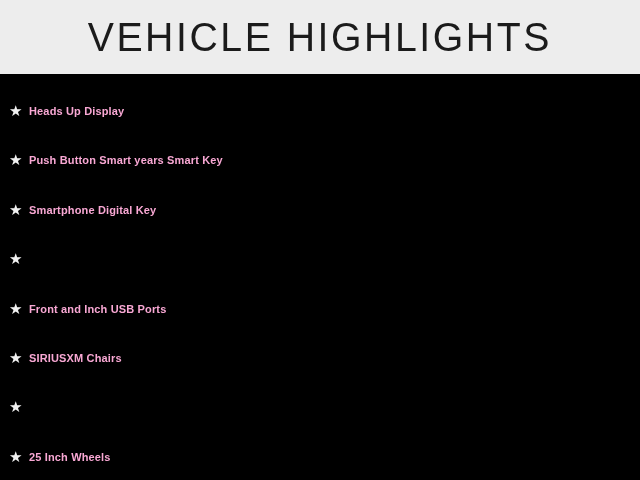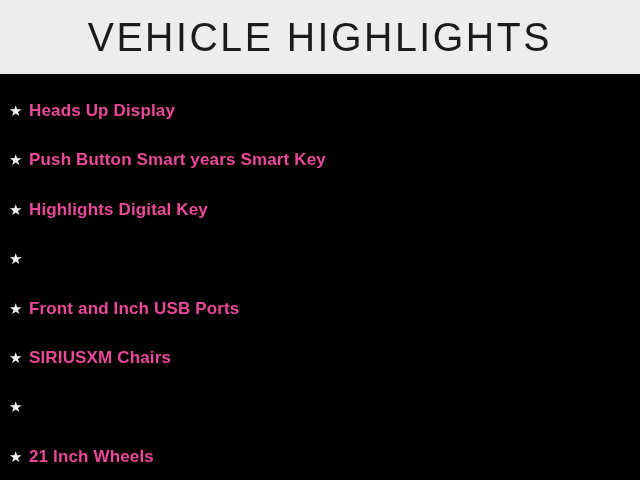--- a/index.html
+++ b/index.html
@@ -71,24 +71,24 @@
     margin-left: 9px;
     font-size: 15px;
     line-height: 20px;
     color: #f2f2f2;
     text-align: left;
     user-select: none;
   }
   .highlight-label {
     flex: 0 1 auto;
     font-family: "Liberation Sans", sans-serif;
-    font-size: 17px;
+    font-size: 11px;
     line-height: 22px;
     font-weight: bold;
-    color: #ec4899;
+    color: #f9a8d4;
     letter-spacing: 0.15px;
     white-space: nowrap;
   }
 </style>
 </head>
 <body>
 
 <div class="slide">
 
   <div class="header">
@@ -100,35 +100,35 @@
   <li class="highlight-row" style="top: 24px;">
         <span class="bullet-star">★</span>
         <span class="highlight-label">Heads Up Display</span>
       </li>
       <li class="highlight-row" style="top: 73.4px;">
         <span class="bullet-star">★</span>
         <span class="highlight-label">Push Button Smart years Smart Key</span>
       </li>
       <li class="highlight-row" style="top: 122.8px;">
         <span class="bullet-star">★</span>
-        <span class="highlight-label">Highlights Digital Key</span>
+        <span class="highlight-label">Smartphone Digital Key</span>
       </li>
       <li class="highlight-row" style="top: 172.2px;">
         <span class="bullet-star">★</span>
       </li>
       <li class="highlight-row" style="top: 221.6px;">
         <span class="bullet-star">★</span>
         <span class="highlight-label">Front and Inch USB Ports</span>
       </li>
       <li class="highlight-row" style="top: 271px;">
         <span class="bullet-star">★</span>
         <span class="highlight-label">SIRIUSXM Chairs</span>
       </li>
       <li class="highlight-row" style="top: 320.4px;">
         <span class="bullet-star">★</span>
       </li>
       <li class="highlight-row" style="top: 369.8px;">
         <span class="bullet-star">★</span>
-        <span class="highlight-label">21 Inch Wheels</span>
+        <span class="highlight-label">25 Inch Wheels</span>
       </li>
     </ul>
 
 </div>
 
 </body></html>

